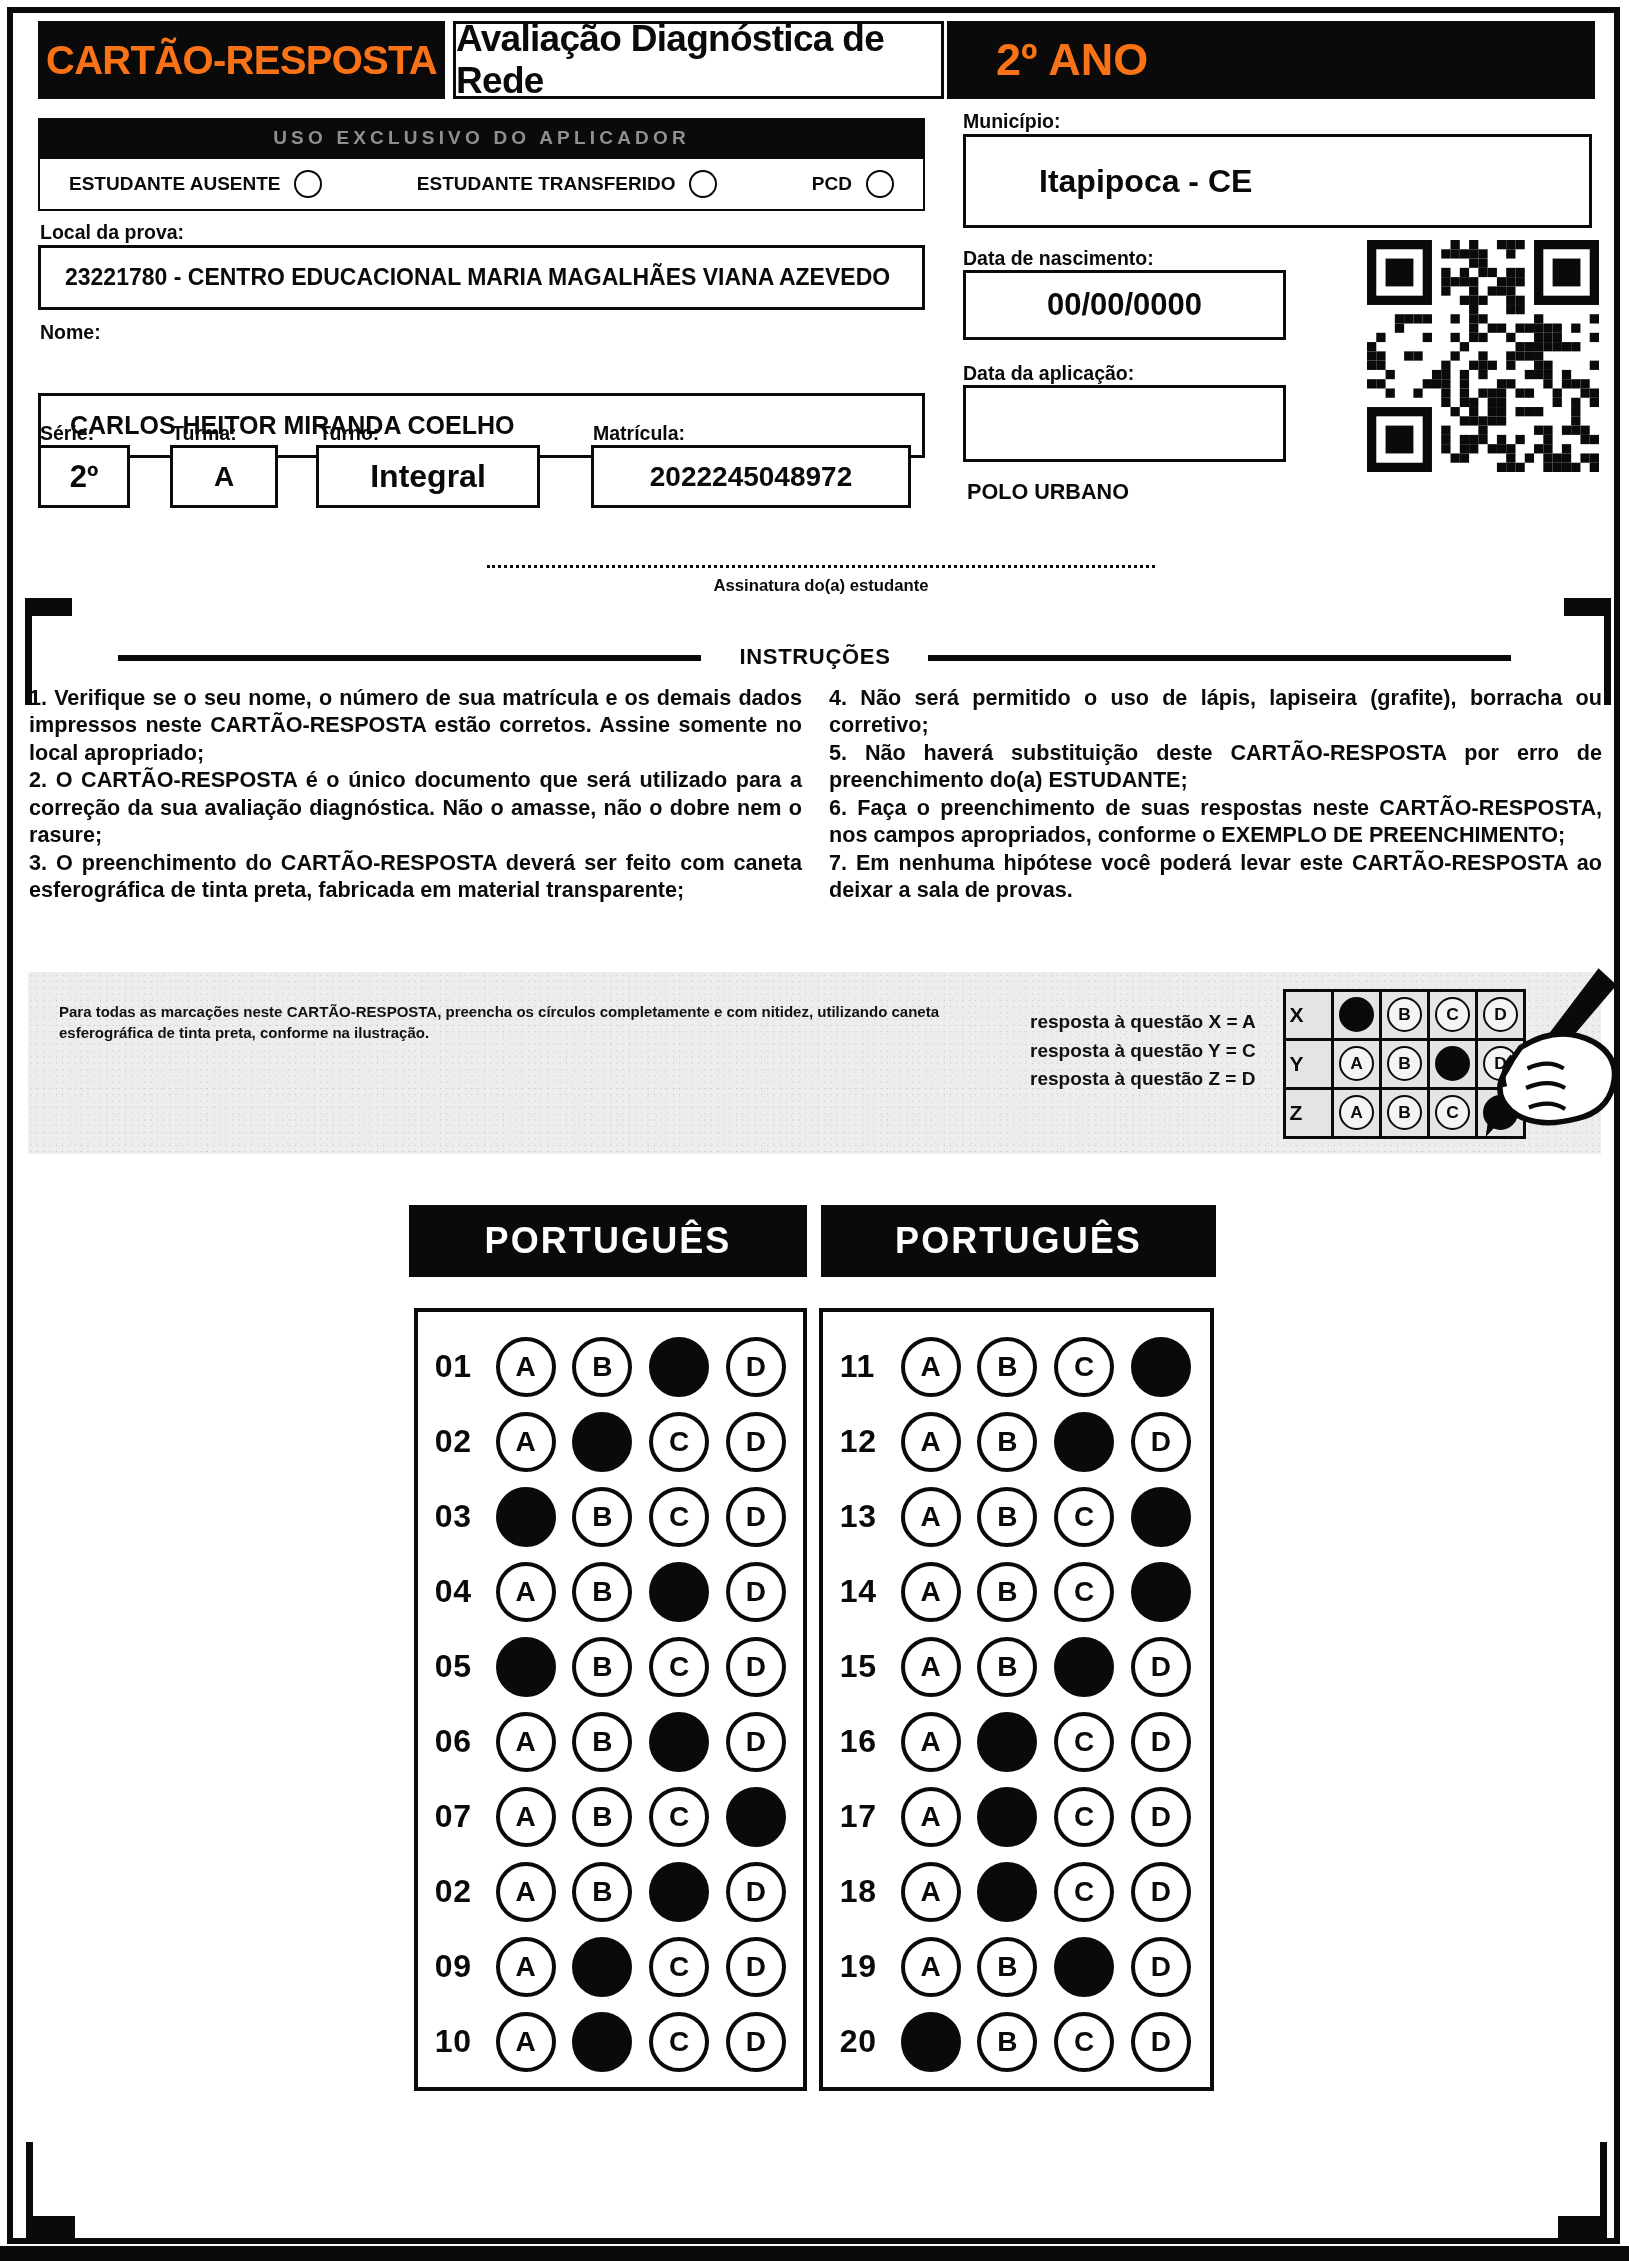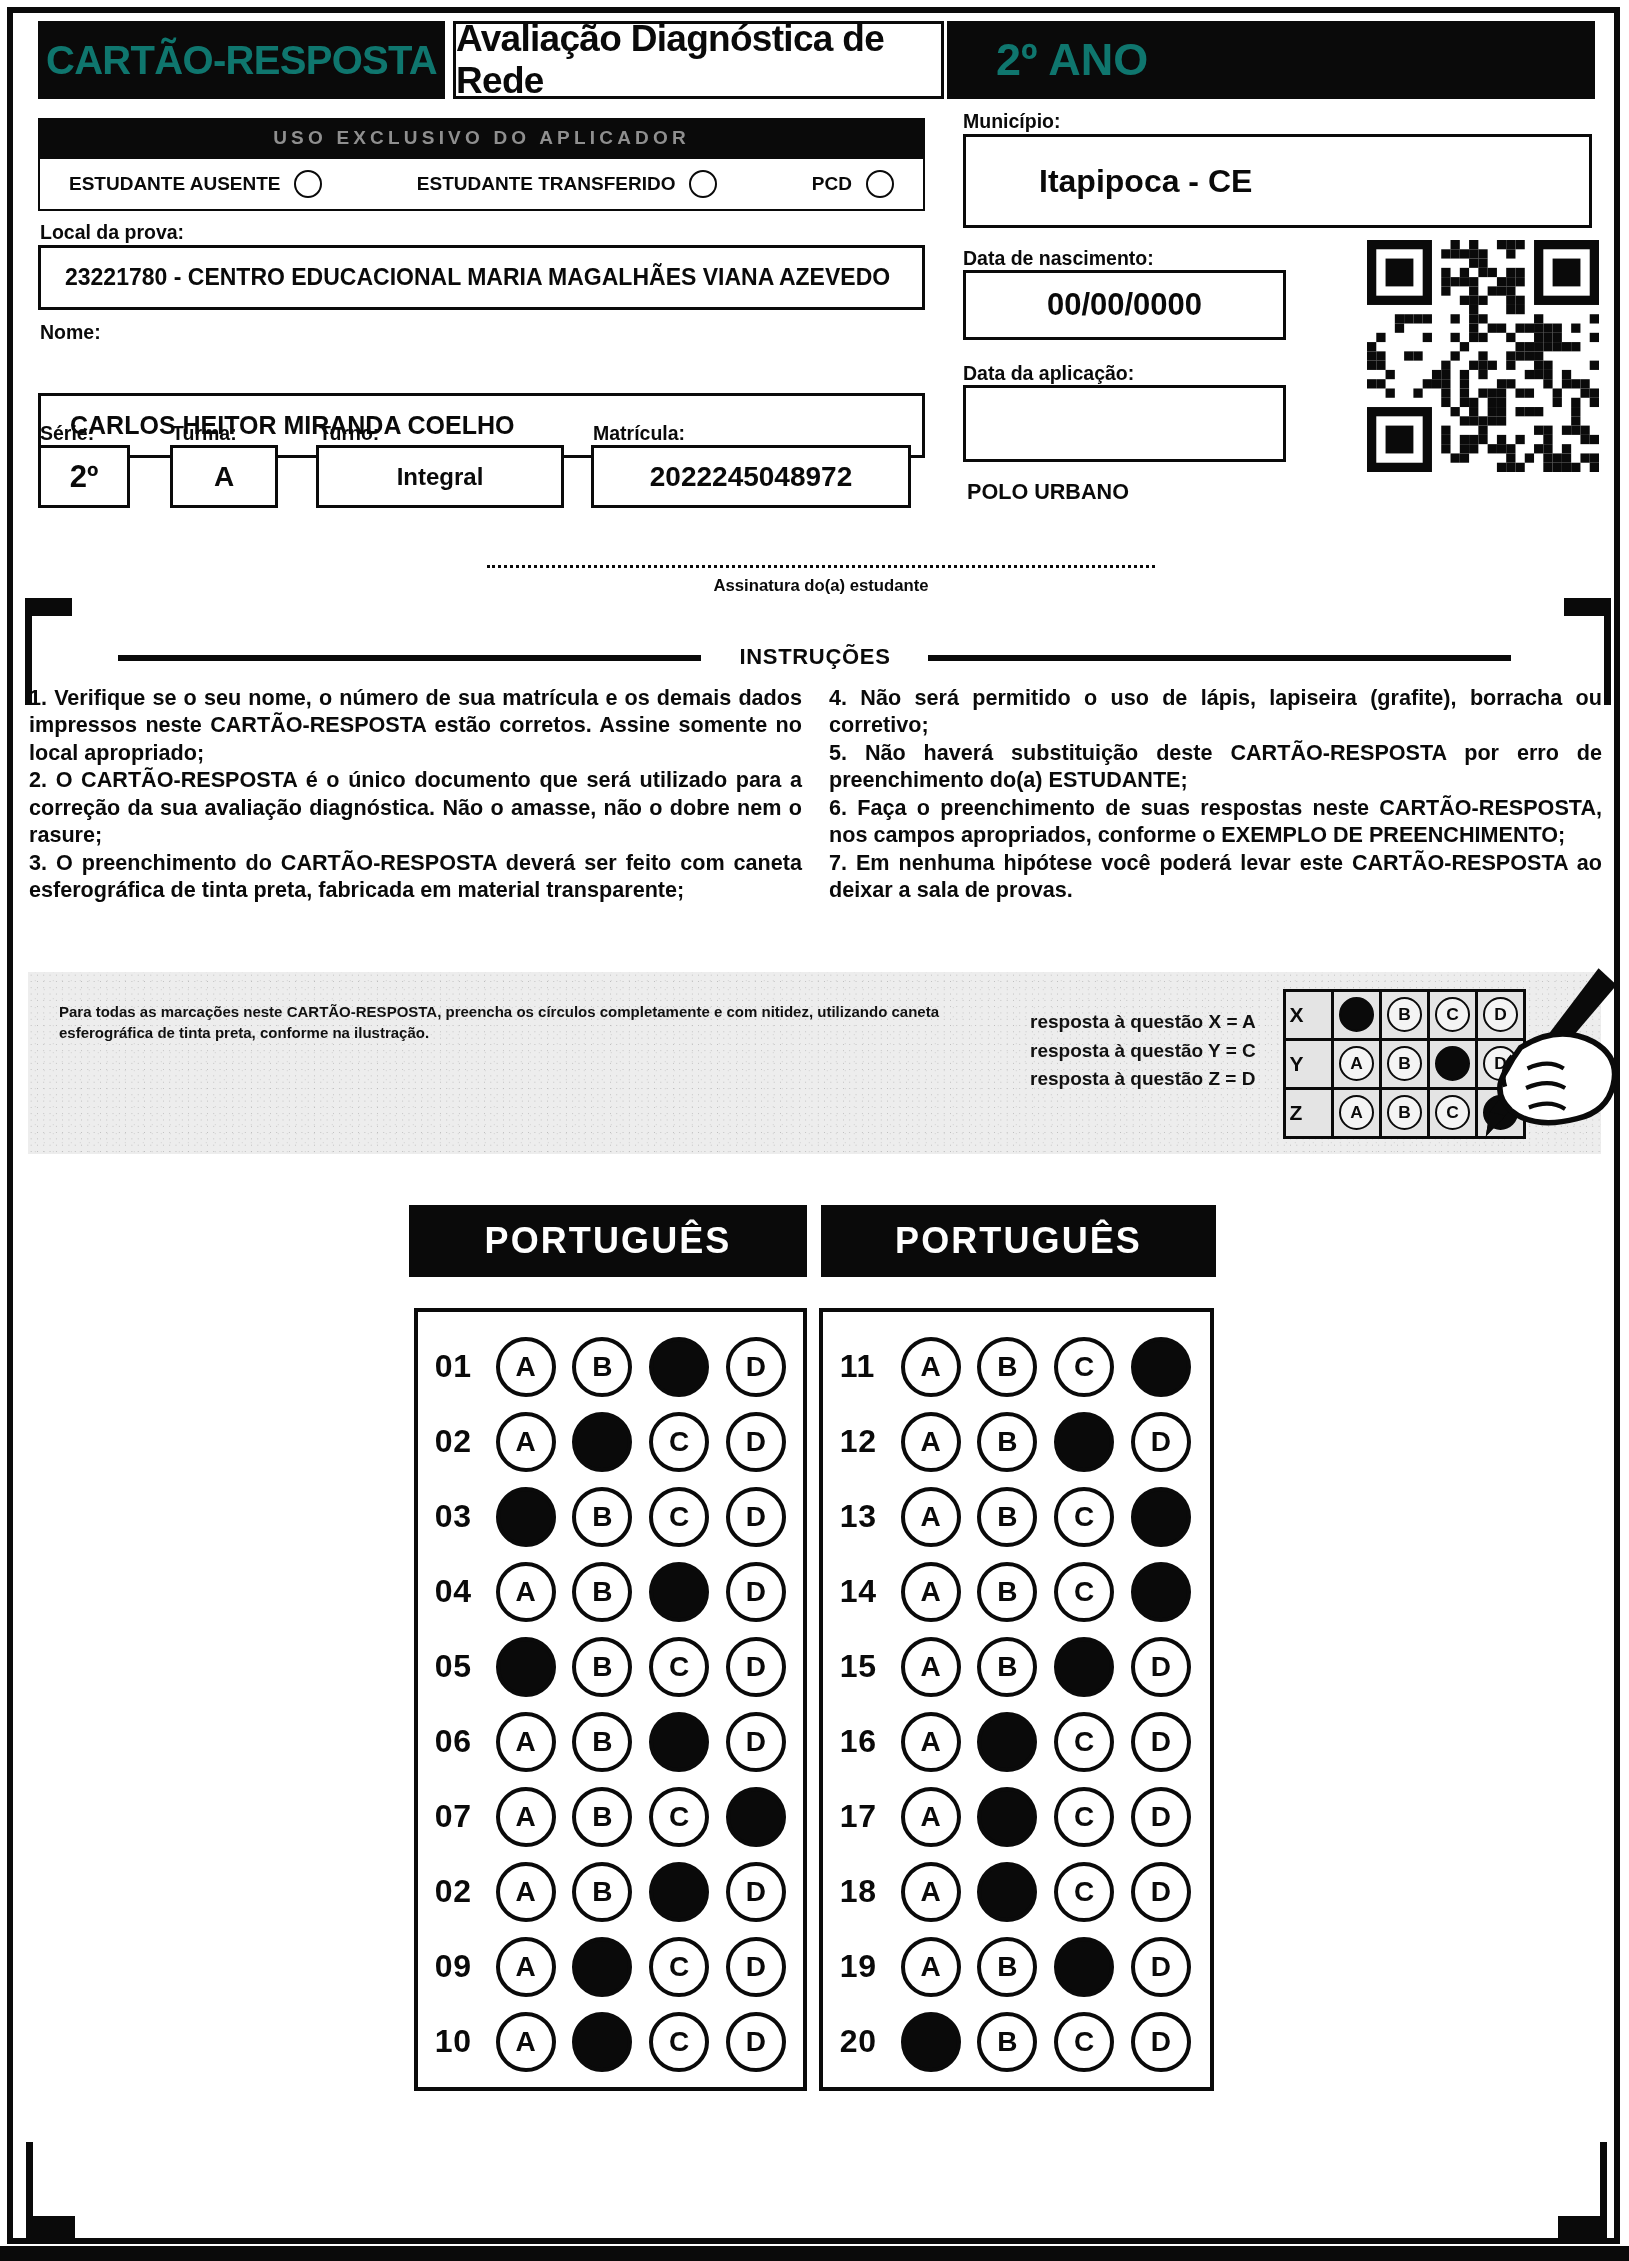--- a/index.html
+++ b/index.html
@@ -3,21 +3,21 @@
 <meta charset="utf-8">
 <style>
   html,body{margin:0;padding:0;background:#c8c8c8;}
   .page{position:relative;width:1630px;height:2261px;background:#fff;
         font-family:"Liberation Sans",sans-serif;color:#0a0a0a;overflow:hidden;}
   .abs{position:absolute;}
   .frame{position:absolute;left:7px;top:7px;right:9.7px;bottom:16.7px;border:6.3px solid #0a0a0a;}
   .bottombar{position:absolute;left:0;right:0;bottom:0;height:15.3px;background:#0a0a0a;}
 
   
-  .hdr-black{background:#0a0a0a;color:#0f766e;display:flex;align-items:center;justify-content:center;font-weight:700;}
+  .hdr-black{background:#0a0a0a;color:#f97316;display:flex;align-items:center;justify-content:center;font-weight:700;}
   #hdr-card{left:38px;top:21px;width:407px;height:78px;font-size:40px;letter-spacing:-0.7px;}
   #hdr-exam{left:453px;top:21px;width:491px;height:78px;background:#fff;border:3.5px solid #0a0a0a;
             box-sizing:border-box;display:flex;align-items:center;justify-content:center;
             font-weight:700;font-size:37px;letter-spacing:-0.7px;}
   #hdr-grade{left:947px;top:21px;width:648px;height:78px;justify-content:flex-start;
              padding-left:49px;font-size:45px;box-sizing:border-box;}
 
   
   #applicator-bar{left:38px;top:118px;width:887px;height:39px;background:#0a0a0a;color:#8f8f8f;
                   display:flex;align-items:center;justify-content:center;font-weight:700;
@@ -29,21 +29,21 @@
   .opt-circle{width:28px;height:28px;border:2.8px solid #0a0a0a;border-radius:50%;box-sizing:border-box;background:#fff;}
 
   .lbl{font-weight:700;font-size:19.5px;}
   .field{border:3.5px solid #0a0a0a;box-sizing:border-box;display:flex;align-items:center;font-weight:700;background:#fff;}
   .center{justify-content:center;}
 
   #local-box{left:38px;top:245px;width:887px;height:65px;padding-left:24px;font-size:23px;}
   #nome-box{left:38px;top:345px;width:887px;height:65px;padding-left:29px;font-size:25px;margin-top:48px;}
   #serie-box{left:38px;top:445px;width:92px;height:63px;font-size:31px;}
   #turma-box{left:170px;top:445px;width:108px;height:63px;font-size:28px;}
-  #turno-box{left:316px;top:445px;width:248px;height:63px;font-size:24px;}
+  #turno-box{left:316px;top:445px;width:224px;height:63px;font-size:32px;}
   #matricula-box{left:591px;top:445px;width:320px;height:63px;font-size:28px;}
 
   #municipio-box{left:963px;top:134px;width:629px;height:94px;padding-left:73px;font-size:32px;}
   #nascimento-box{left:963px;top:270px;width:323px;height:70px;font-size:31px;}
   #aplicacao-box{left:963px;top:385px;width:323px;height:77px;font-size:28px;}
   #qr{left:1367px;top:240px;width:232px;height:232px;}
   #polo{left:967px;top:479px;font-size:21.6px;font-weight:700;}
 
   #sig-line{left:487px;top:565px;width:668px;border-top:3.5px dotted #0a0a0a;}
   #sig-label{left:487px;top:576px;width:668px;text-align:center;font-weight:700;font-size:16.7px;}

